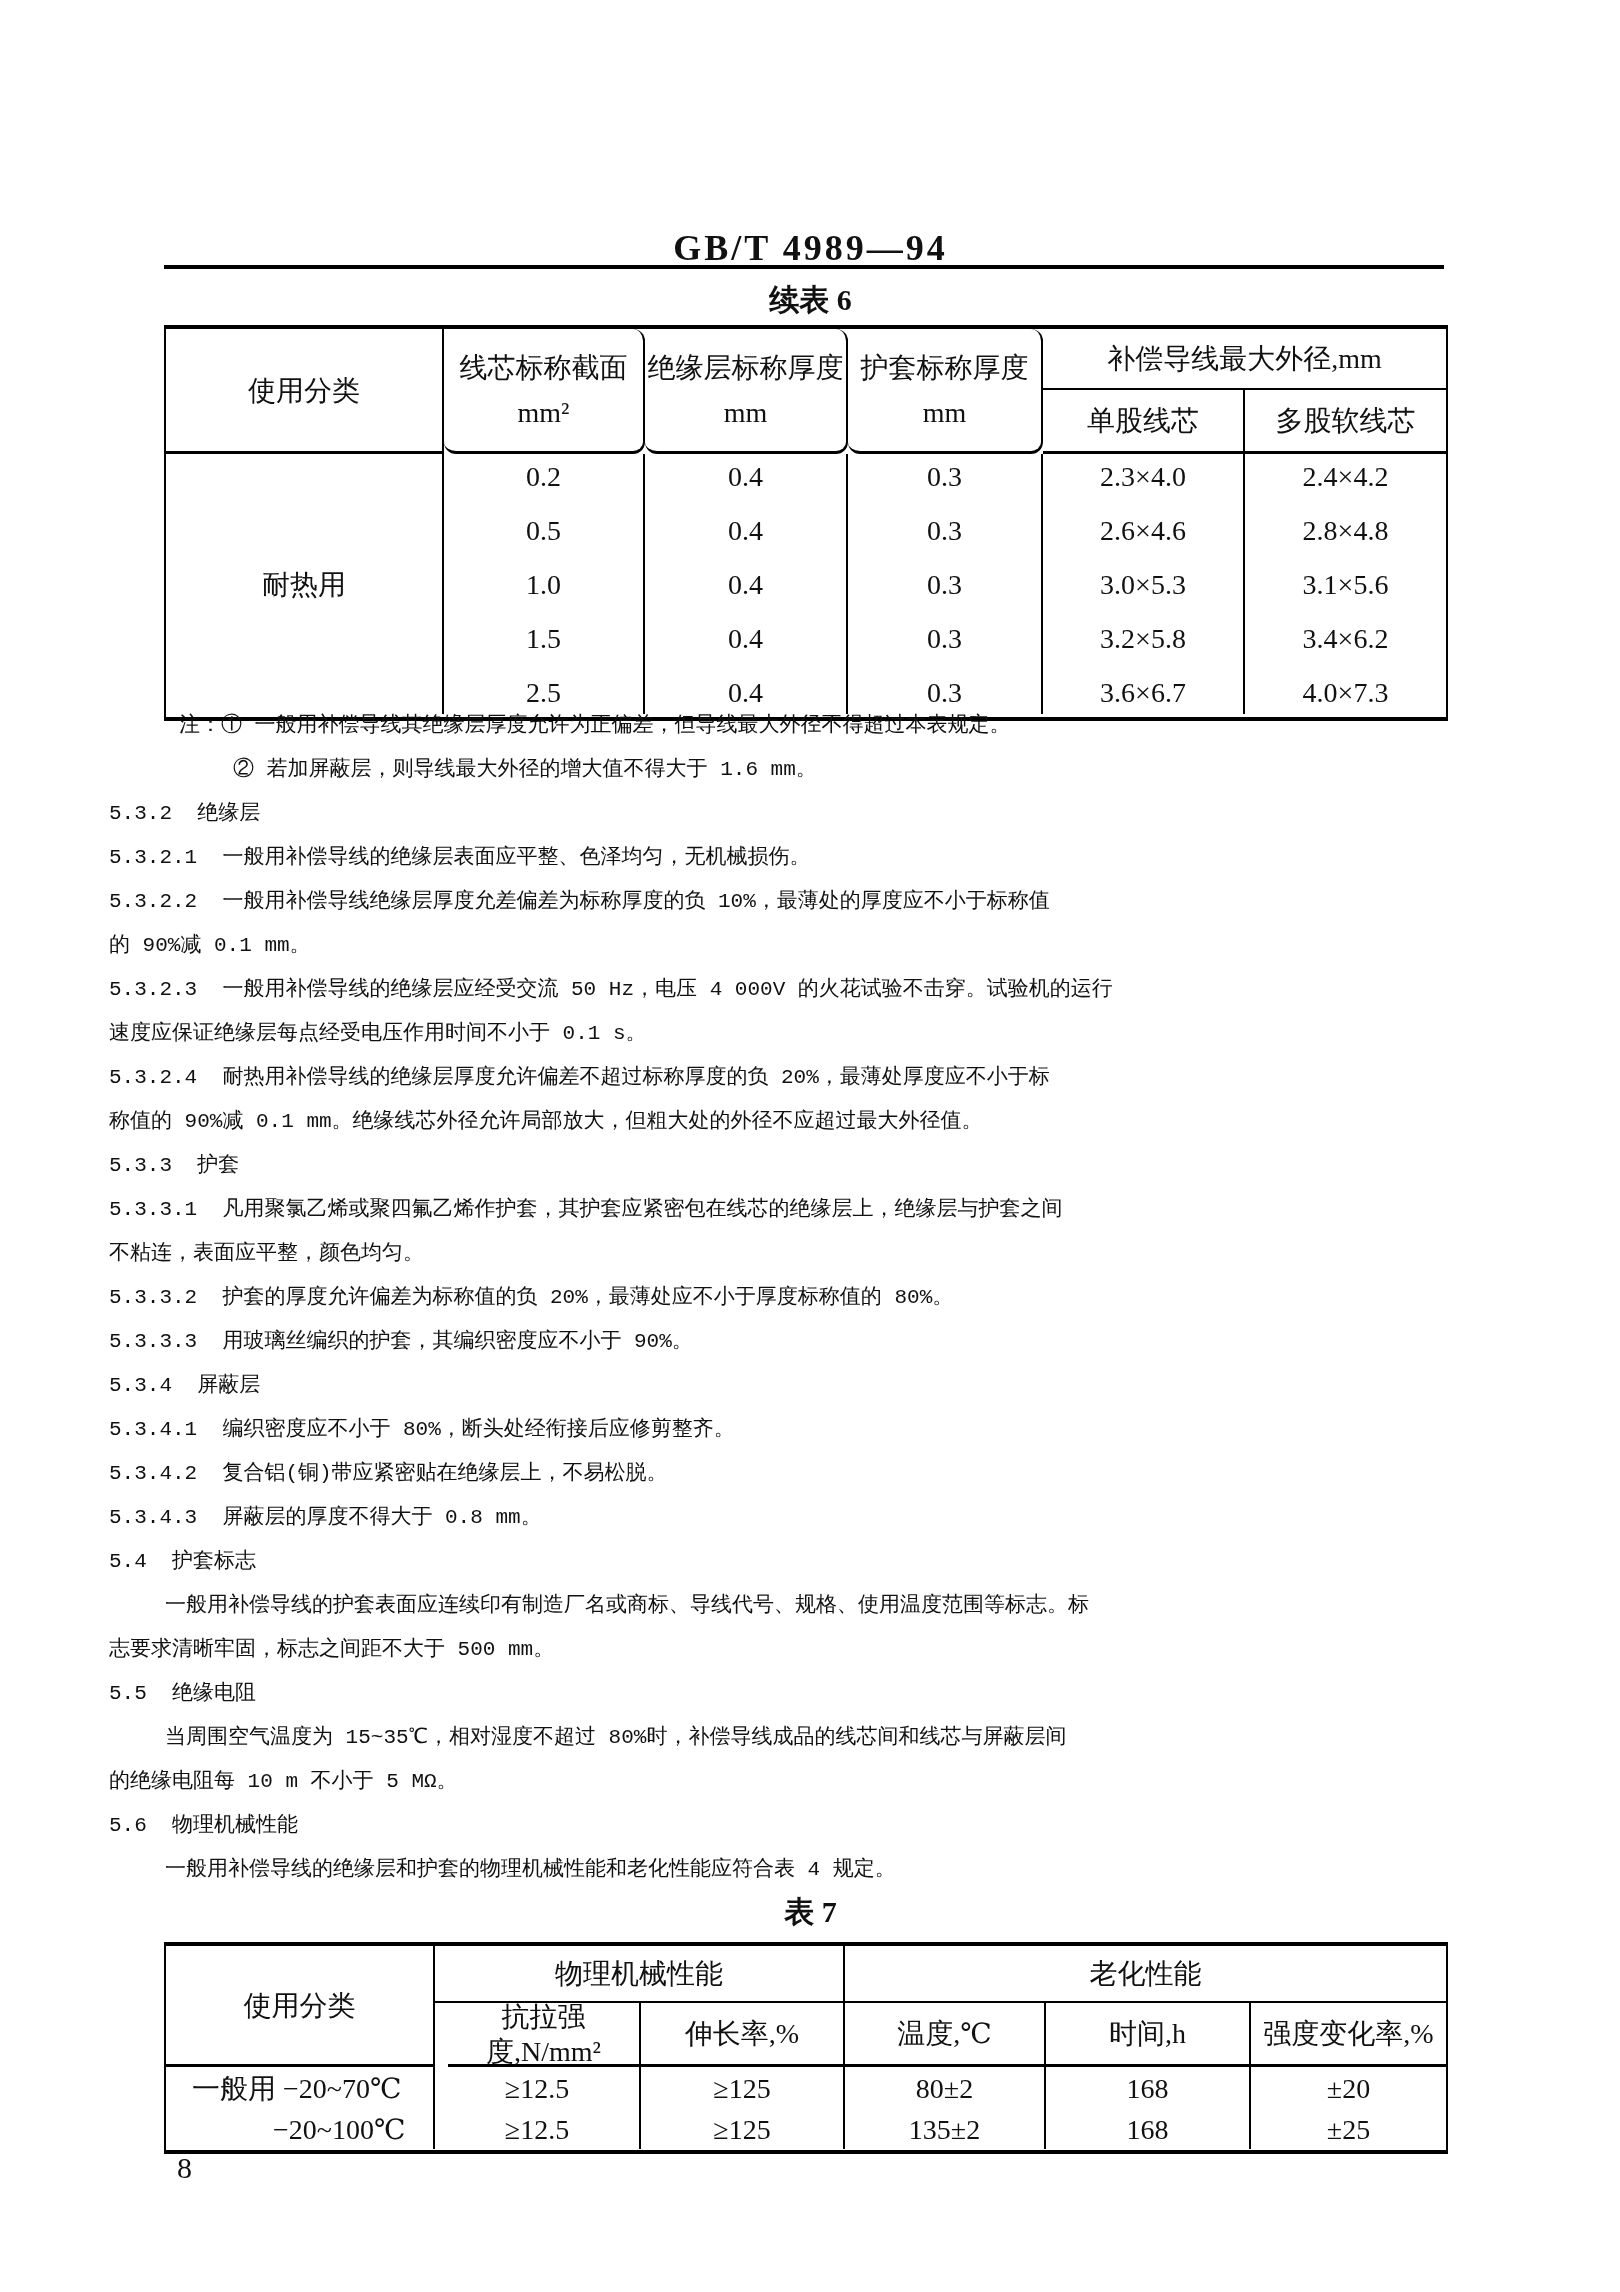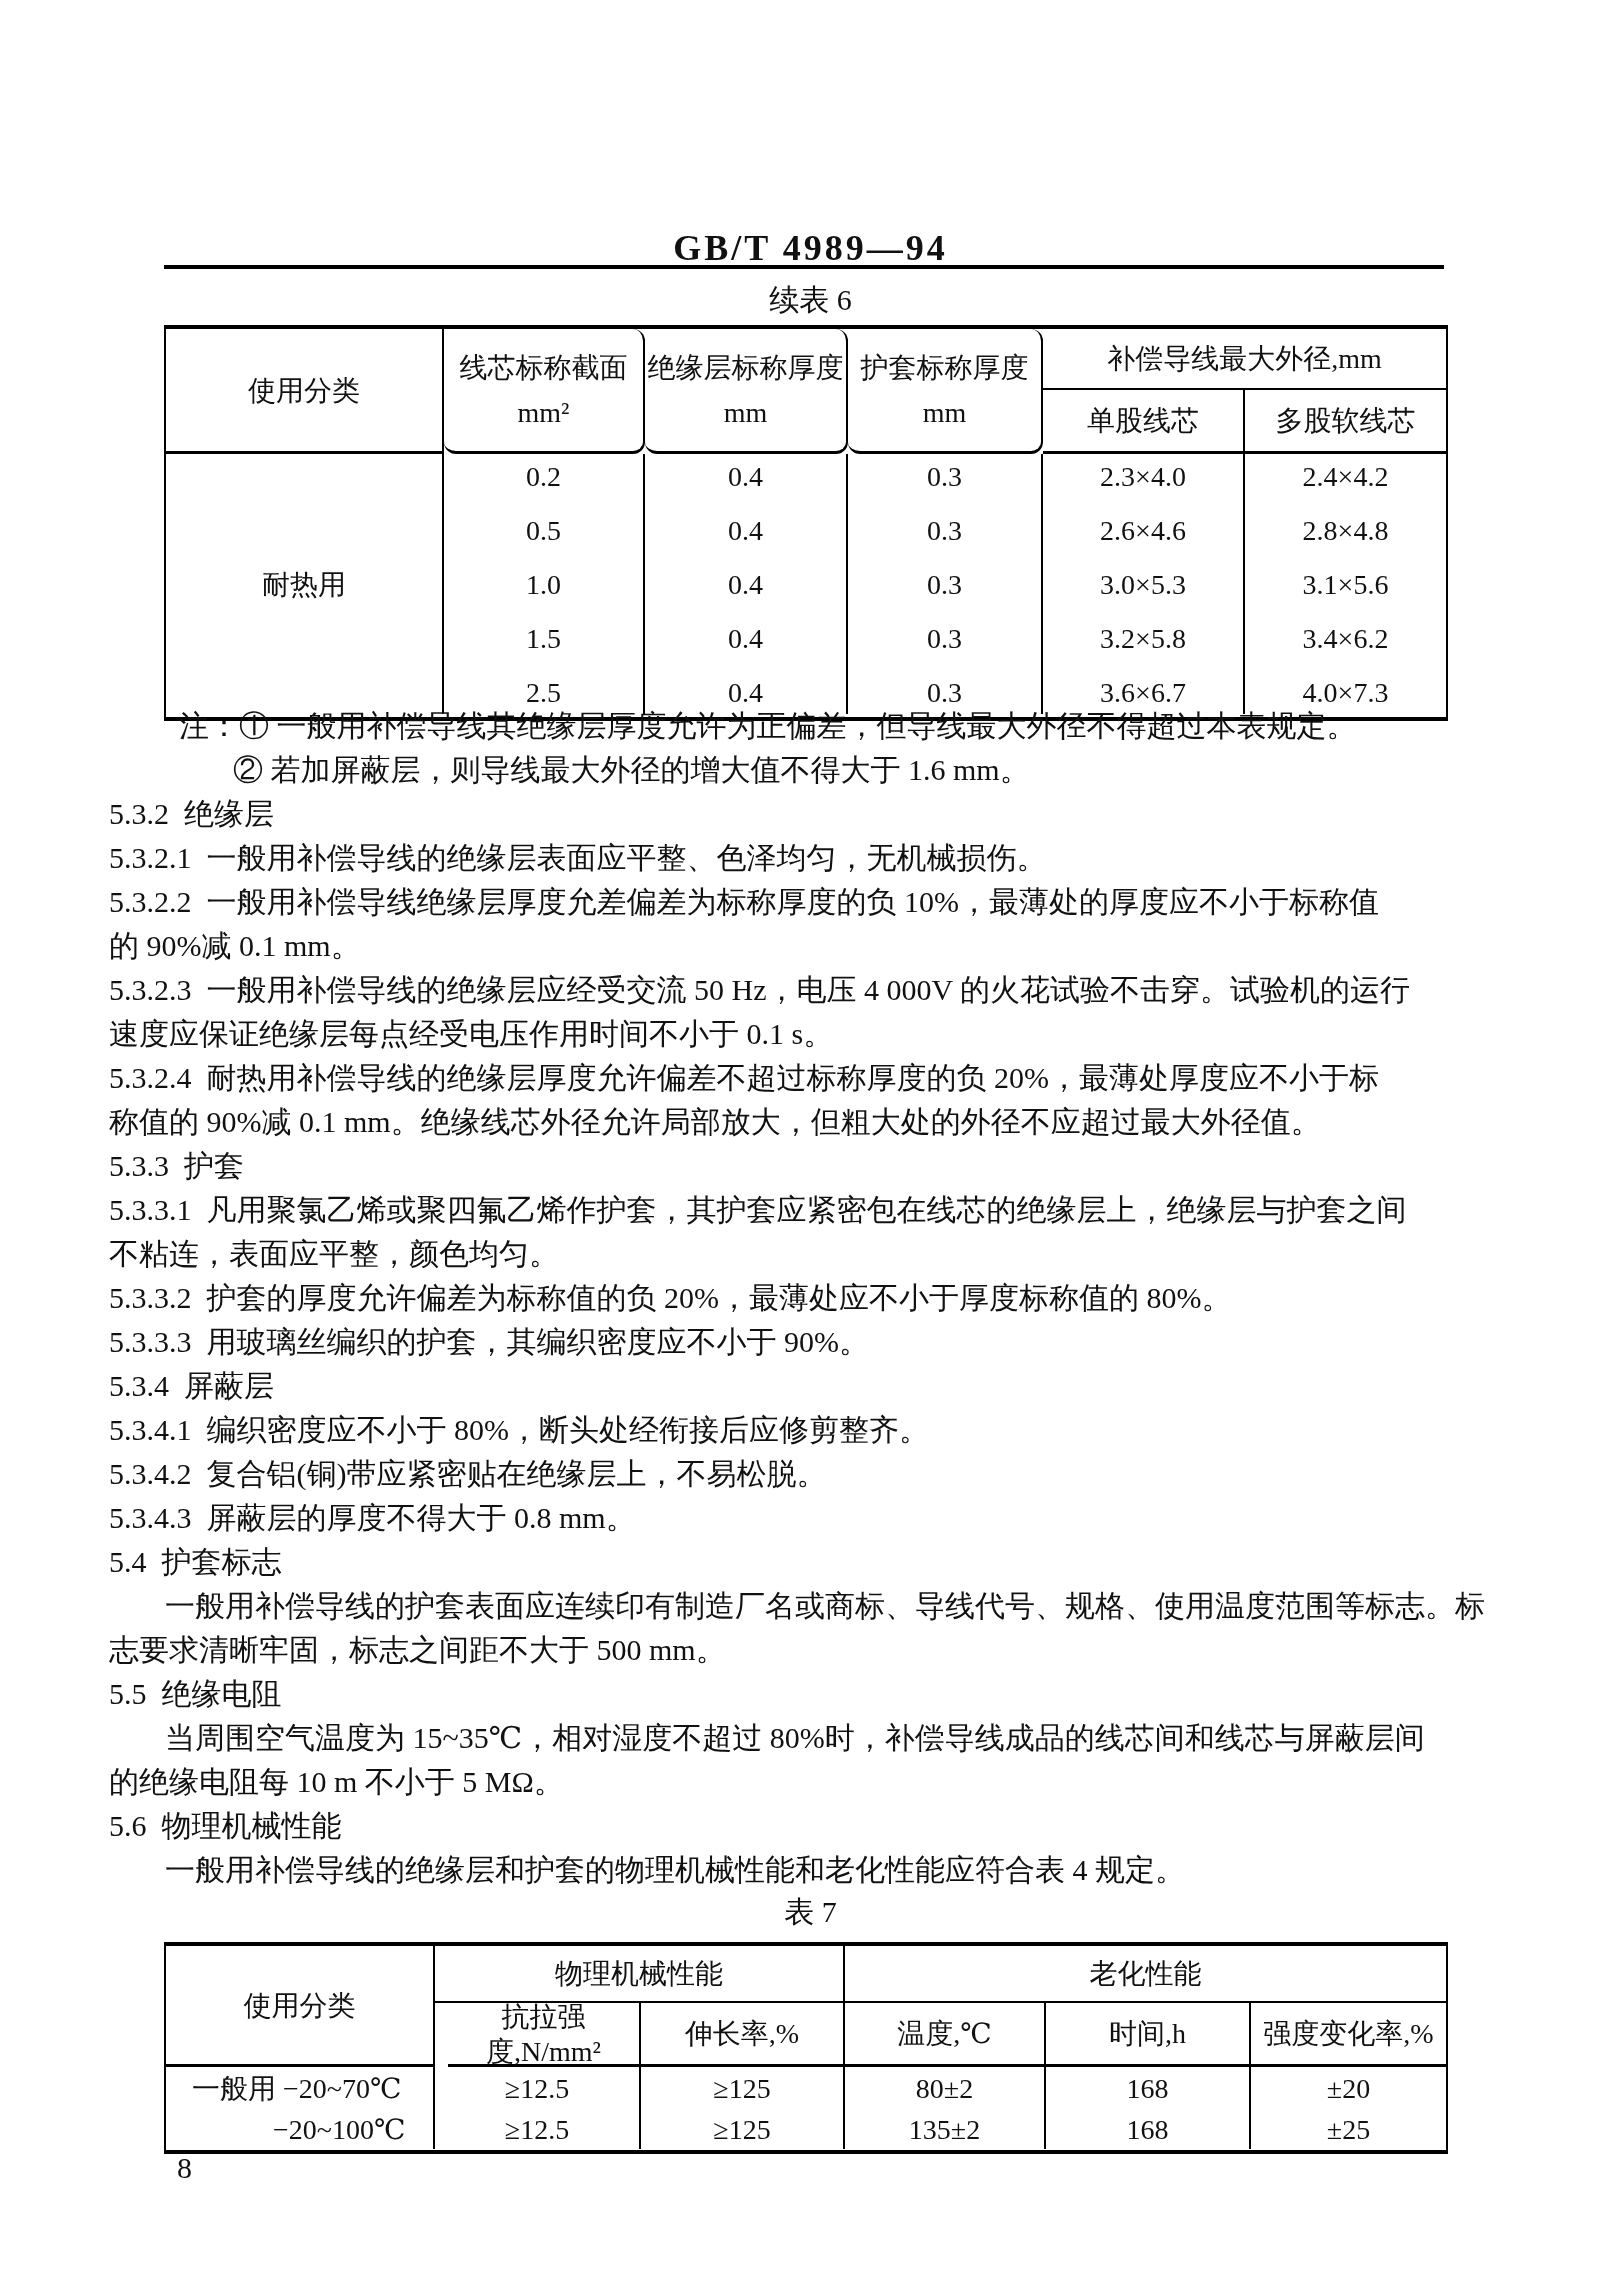--- a/index.html
+++ b/index.html
@@ -8,21 +8,21 @@
     font-family:"Liberation Serif","DejaVu Serif",serif;
     color:#111;-webkit-font-smoothing:none;
   }
   .abs{position:absolute;}
   
   .doc-title{
     left:0;top:227px;width:1621px;text-align:center;
     font-size:36px;font-weight:bold;letter-spacing:3px;
   }
   .title-rule{left:164px;top:265px;width:1280px;height:4px;background:#000;}
-  .tbl-caption{left:0;width:1621px;text-align:center;font-size:30px;font-weight:normal;}
+  .tbl-caption{left:0;width:1621px;text-align:center;font-size:30px;font-weight:bold;}
   .cap6{top:280px;}
   .cap7{top:1892px;}
   
   .grid-table{
     display:grid;background:#fff;
     border-top:4px solid #000;border-bottom:4px solid #000;
     border-left:2px solid #000;border-right:2px solid #000;
     font-size:28px;line-height:1.25;
   }
   .cell{display:flex;align-items:center;justify-content:center;text-align:center;}
@@ -31,21 +31,21 @@
   .bb2{border-bottom:2px solid #000;}
   .bb3{border-bottom:3px solid #000;}
   
   .t6{left:164px;top:325px;width:1280px;height:388px;
       grid-template-columns:278px 201px 203px 195px 202px 201px;
       grid-template-rows:61px 64px 260px;}
   .t6 .span2{grid-row:1 / span 2;}
   .t6 .hdr2{gap:10px;}
   .t6 .body-vals{flex-direction:column;justify-content:center;gap:19px;}
   
-  .body-flow{left:109px;top:704px;width:1363px;font-size:30px;}
+  .body-flow{left:109px;top:704px;width:1363px;font-size:21px;font-family:Liberation Mono, monospace;}
   .line{height:44px;line-height:44px;white-space:pre;}
   .ind-note1{padding-left:70px;}
   .ind-note2{padding-left:124px;}
   .ind-para{padding-left:56px;}
   
   .t7{left:164px;top:1942px;width:1280px;height:204px;
       grid-template-columns:269px 206px 204px 201px 205px 195px;
       grid-template-rows:57px 64px 42px 40px;}
   .t7 .usage-cell{grid-row:1 / span 2;}
   .t7 .phys{grid-column:2 / span 2;}

